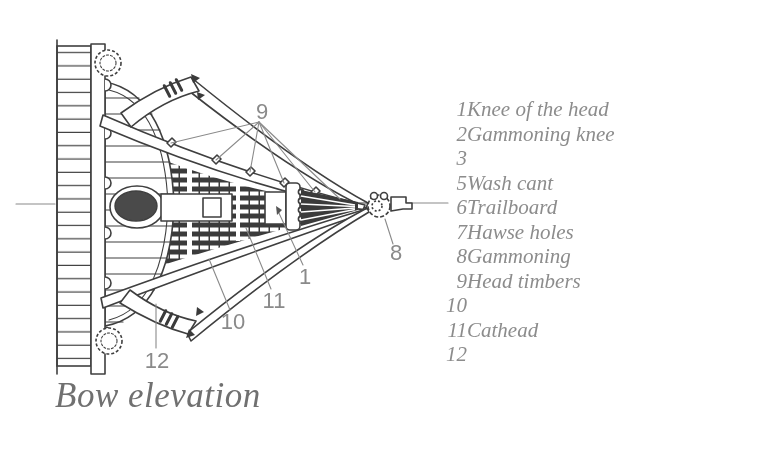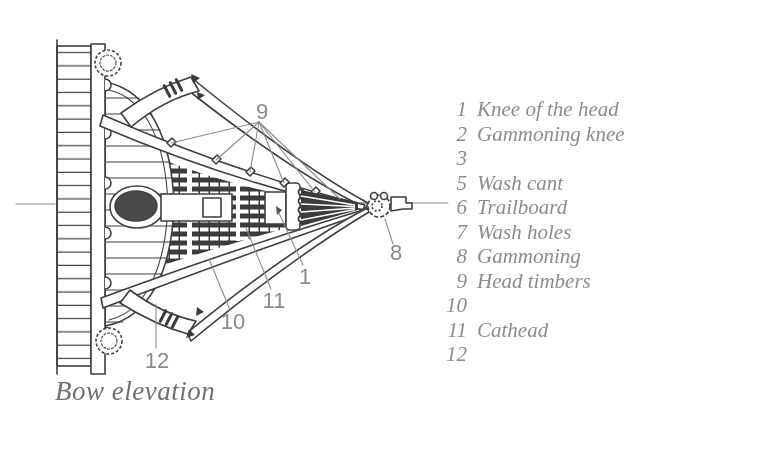--- a/index.html
+++ b/index.html
@@ -12,24 +12,24 @@
   .wh{fill:#ffffff;stroke:#3f3f3f;stroke-width:1.6;stroke-linejoin:round;}
   .dark{fill:#3b3b3b;stroke:none;}
   .leader{stroke:#8a8a8a;stroke-width:1.1;fill:none;stroke-linecap:round;}
   .hatch{stroke:#3b3b3b;stroke-width:3;stroke-linecap:round;}
   .callout{font-family:"Liberation Sans",sans-serif;font-size:22px;fill:#8a8a8a;text-anchor:middle;}
   
   .legend{position:absolute;left:437px;top:97px;color:#8c8c8c;font-style:italic;
           font-size:21px;line-height:24.5px;white-space:nowrap;}
   .legend-row{display:flex;}
   .legend-num{display:inline-block;width:30px;text-align:right;flex:none;}
-  .legend-label{margin-left:10px;}
+  .legend-label{}
   
   .caption{position:absolute;left:55px;top:376px;color:#707070;font-style:italic;
-           font-size:27px;letter-spacing:0.5px;}
+           font-size:35px;letter-spacing:0.5px;}
 </style>
 </head>
 <body>
 
 <div class="stage">
 
   <svg width="761" height="454" viewBox="0 0 761 454">
     <defs>
       <pattern id="planks" width="40" height="13.3" patternUnits="userSpaceOnUse">
         <rect width="40" height="13.3" fill="#ffffff"></rect>
@@ -203,21 +203,21 @@
     <div class="legend-row">
       <span class="legend-num">5</span>
       <span class="legend-label">Wash cant</span>
     </div>
     <div class="legend-row">
       <span class="legend-num">6</span>
       <span class="legend-label">Trailboard</span>
     </div>
     <div class="legend-row">
       <span class="legend-num">7</span>
-      <span class="legend-label">Wash holes</span>
+      <span class="legend-label">Hawse holes</span>
     </div>
     <div class="legend-row">
       <span class="legend-num">8</span>
       <span class="legend-label">Gammoning</span>
     </div>
     <div class="legend-row">
       <span class="legend-num">9</span>
       <span class="legend-label">Head timbers</span>
     </div>
     <div class="legend-row">

